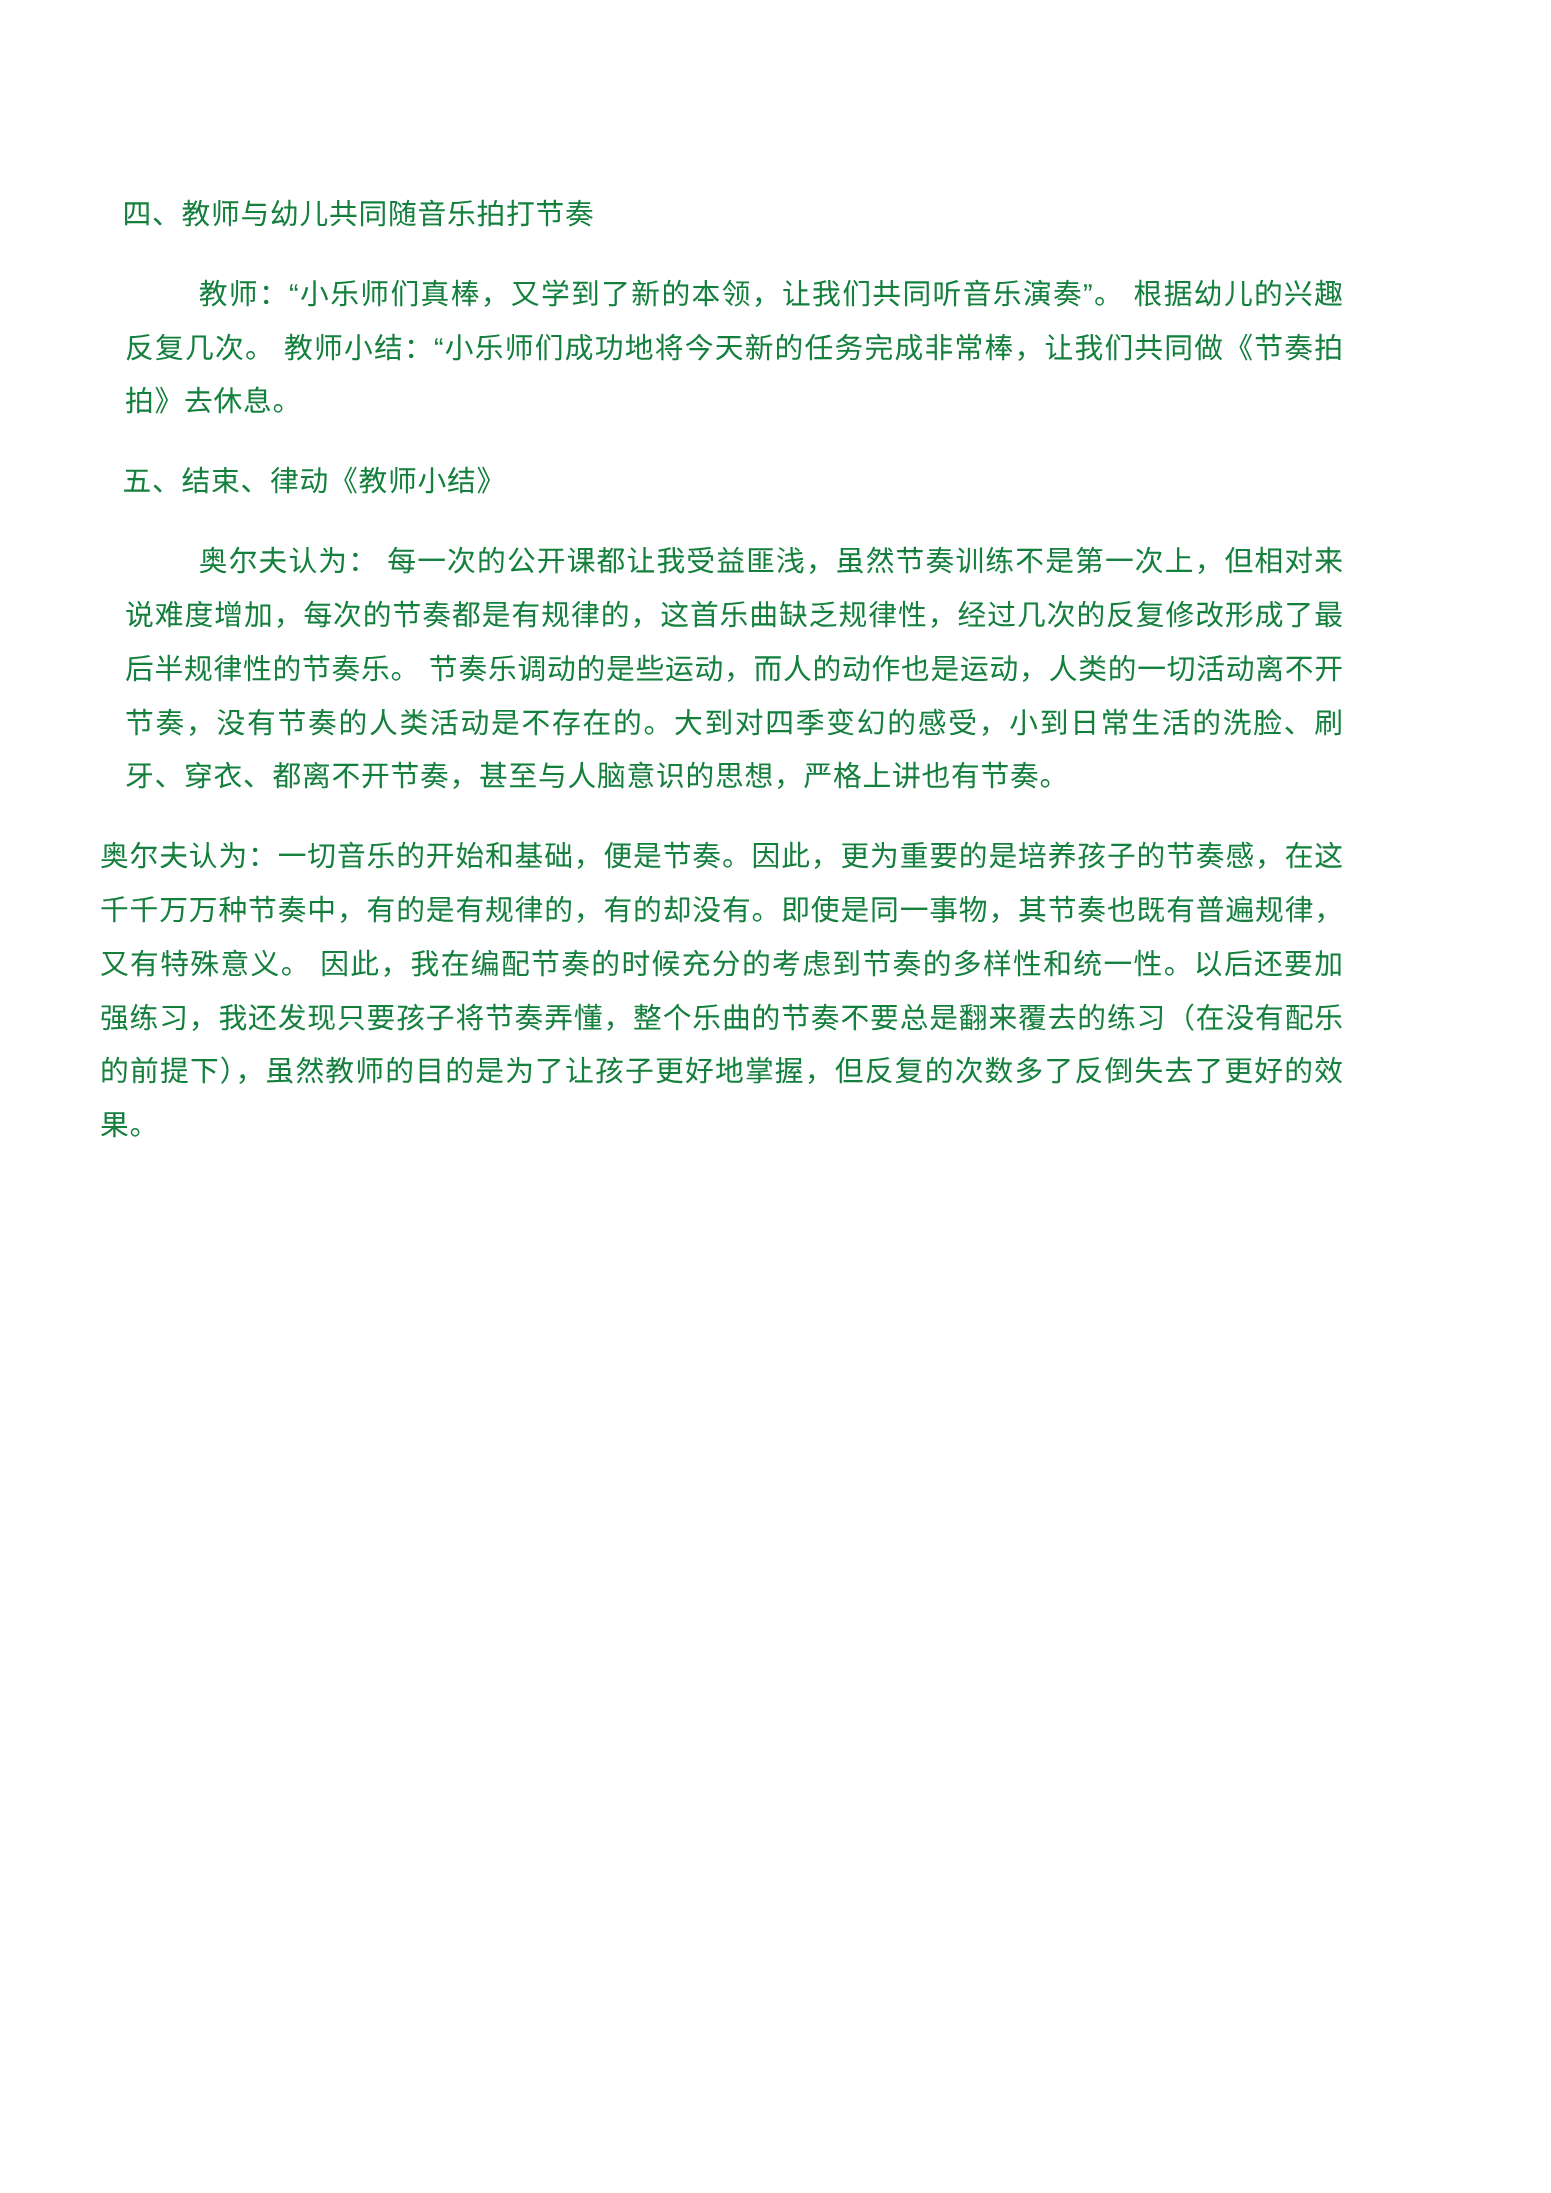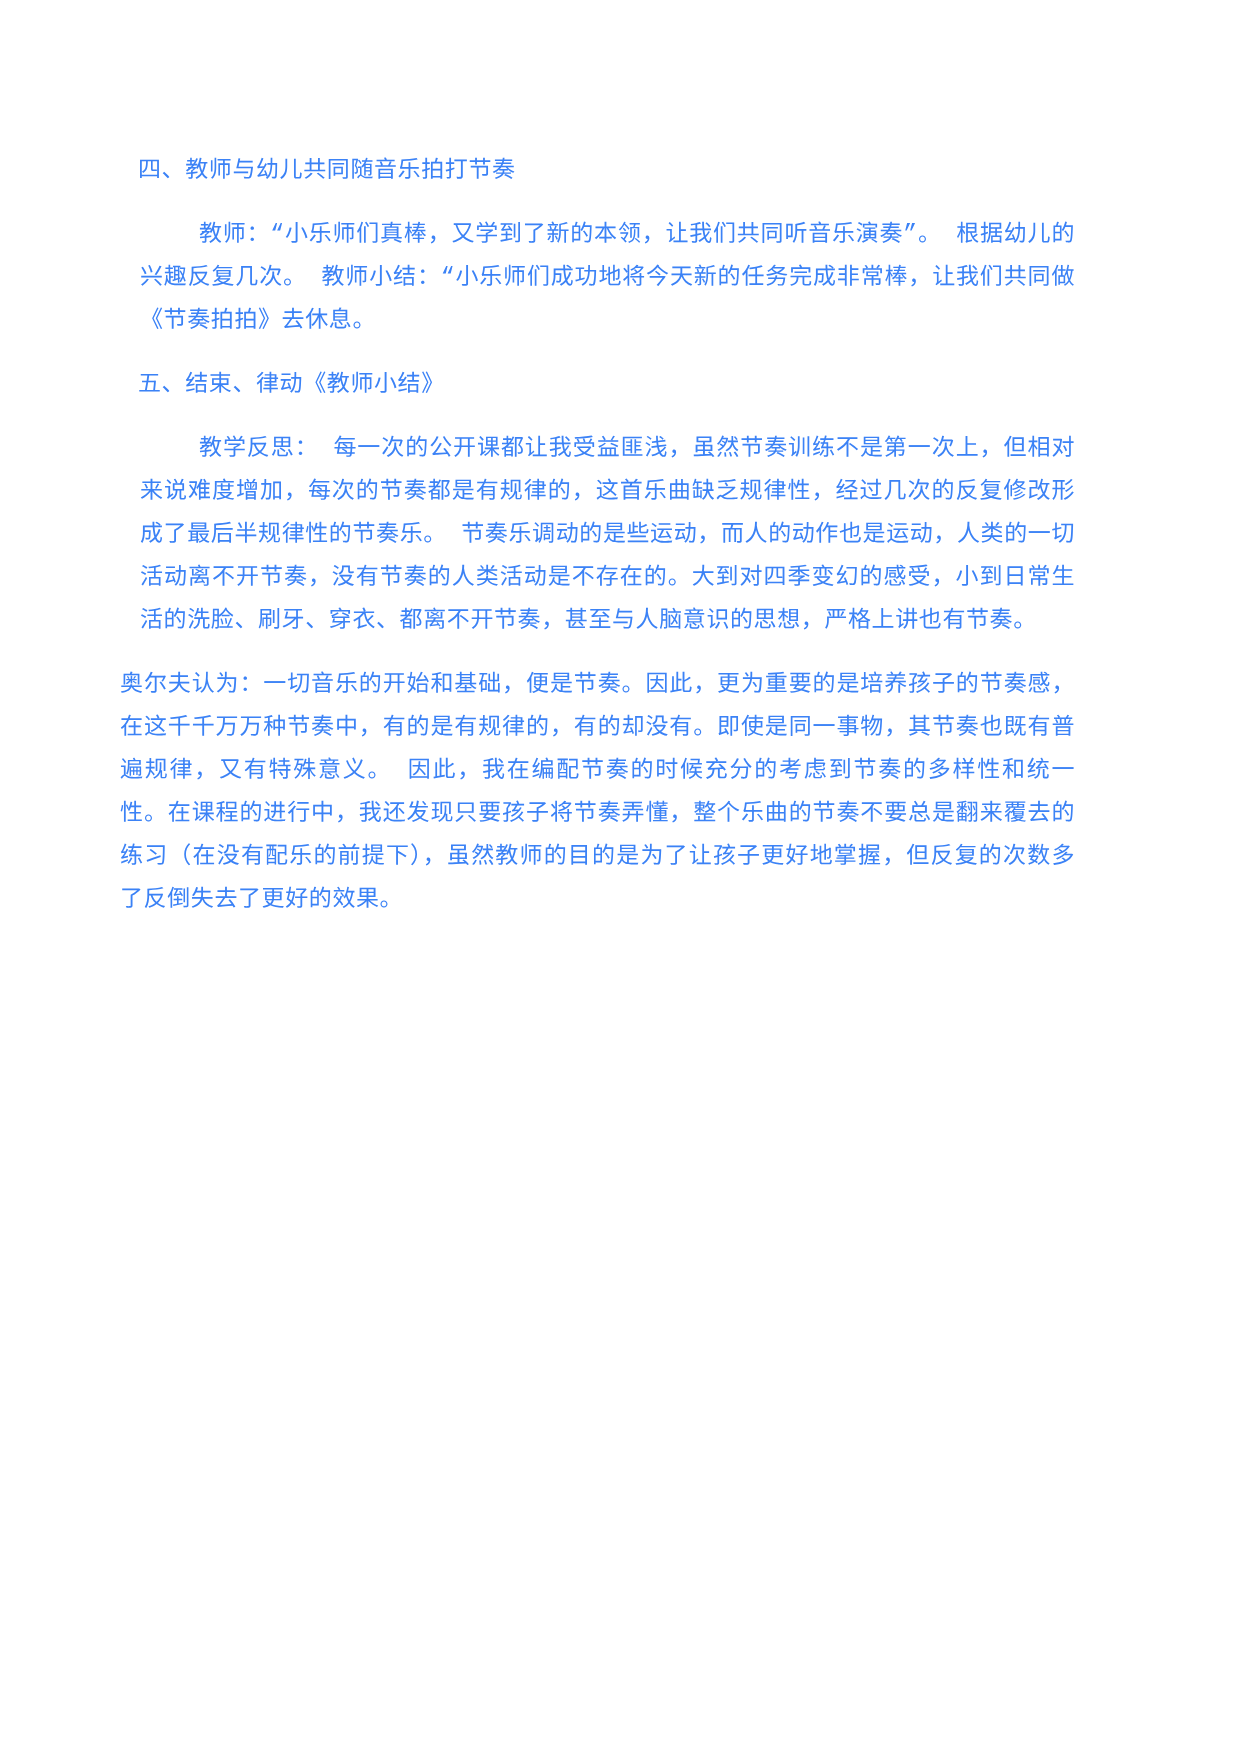--- a/index.html
+++ b/index.html
@@ -7,24 +7,24 @@
     padding: 0;
     background: #ffffff;
   }
   .page {
     position: relative;
     width: 1241px;
     height: 1754px;
     margin: 0 auto;
     background: #ffffff;
     box-sizing: border-box;
-    padding: 150px 166px 40px 120px;
+    padding: 150px 166px 40px 80px;
     overflow: hidden;
-    font-family: Liberation Mono, monospace;
-    color: #3b82f6;
+    font-family: Liberation Sans, sans-serif;
+    color: #15803d;
     font-size: 23px;
     line-height: 43px;
     letter-spacing: 0.6px;
     text-align: justify;
   }
   .doc-heading {
     font-size: 23px;
     font-weight: normal;
     margin: 0 0 21px 0;
     text-indent: 18px;
@@ -43,18 +43,18 @@
 <body>
 
 <div class="page">
 
   <h2 class="doc-heading">四、教师与幼儿共同随音乐拍打节奏</h2>
 
   <p class="doc-para first-line-indent">教师：“小乐师们真棒，又学到了新的本领，让我们共同听音乐演奏”。 根据幼儿的兴趣反复几次。 教师小结：“小乐师们成功地将今天新的任务完成非常棒，让我们共同做《节奏拍拍》去休息。</p>
 
   <h2 class="doc-heading">五、结束、律动《教师小结》</h2>
 
-  <p class="doc-para first-line-indent">教学反思： 每一次的公开课都让我受益匪浅，虽然节奏训练不是第一次上，但相对来说难度增加，每次的节奏都是有规律的，这首乐曲缺乏规律性，经过几次的反复修改形成了最后半规律性的节奏乐。 节奏乐调动的是些运动，而人的动作也是运动，人类的一切活动离不开节奏，没有节奏的人类活动是不存在的。大到对四季变幻的感受，小到日常生活的洗脸、刷牙、穿衣、都离不开节奏，甚至与人脑意识的思想，严格上讲也有节奏。</p>
+  <p class="doc-para first-line-indent">奥尔夫认为： 每一次的公开课都让我受益匪浅，虽然节奏训练不是第一次上，但相对来说难度增加，每次的节奏都是有规律的，这首乐曲缺乏规律性，经过几次的反复修改形成了最后半规律性的节奏乐。 节奏乐调动的是些运动，而人的动作也是运动，人类的一切活动离不开节奏，没有节奏的人类活动是不存在的。大到对四季变幻的感受，小到日常生活的洗脸、刷牙、穿衣、都离不开节奏，甚至与人脑意识的思想，严格上讲也有节奏。</p>
 
-  <p class="doc-para">奥尔夫认为：一切音乐的开始和基础，便是节奏。因此，更为重要的是培养孩子的节奏感，在这千千万万种节奏中，有的是有规律的，有的却没有。即使是同一事物，其节奏也既有普遍规律，又有特殊意义。 因此，我在编配节奏的时候充分的考虑到节奏的多样性和统一性。在课程的进行中，我还发现只要孩子将节奏弄懂，整个乐曲的节奏不要总是翻来覆去的练习（在没有配乐的前提下），虽然教师的目的是为了让孩子更好地掌握，但反复的次数多了反倒失去了更好的效果。</p>
+  <p class="doc-para">奥尔夫认为：一切音乐的开始和基础，便是节奏。因此，更为重要的是培养孩子的节奏感，在这千千万万种节奏中，有的是有规律的，有的却没有。即使是同一事物，其节奏也既有普遍规律，又有特殊意义。 因此，我在编配节奏的时候充分的考虑到节奏的多样性和统一性。以后还要加强练习，我还发现只要孩子将节奏弄懂，整个乐曲的节奏不要总是翻来覆去的练习（在没有配乐的前提下），虽然教师的目的是为了让孩子更好地掌握，但反复的次数多了反倒失去了更好的效果。</p>
 
 
 </div>
 
 </body></html>

